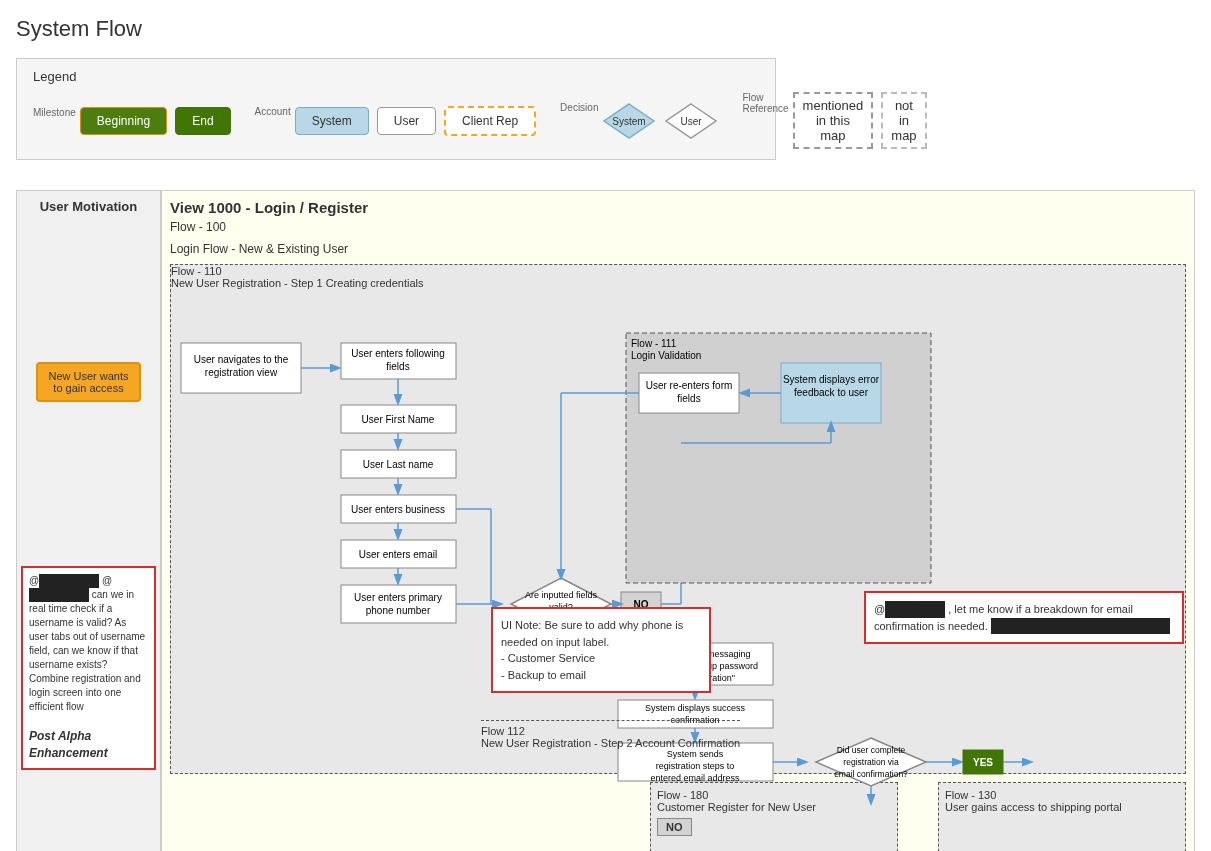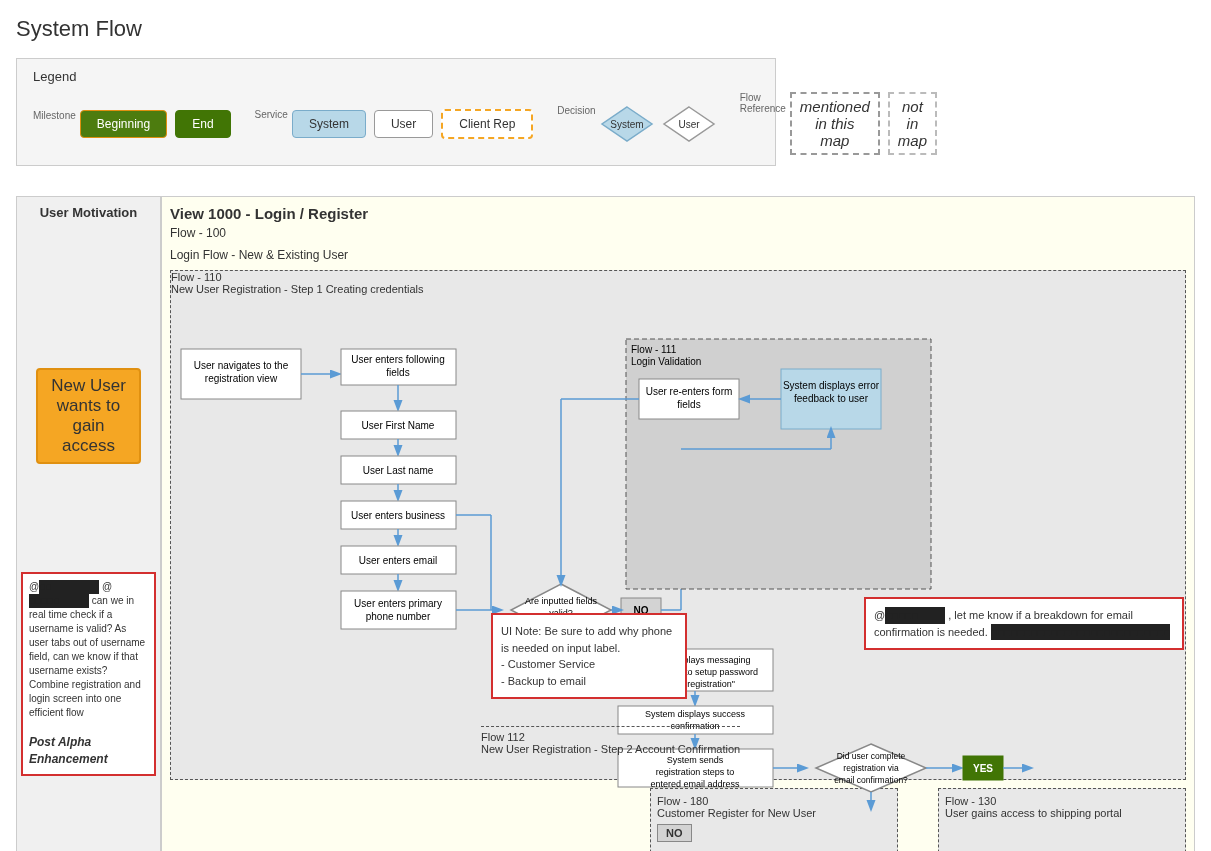--- a/index.html
+++ b/index.html
@@ -34,24 +34,23 @@
     }
     .pill-orange { background: #4d7c0f; border: 1px solid #e09010; color: #fff; }
     .pill-green { background: #417505; border: 1px solid #417505; color: #fff; }
     .pill-teal { background: #b8d8e8; border: 1px solid #7aacca; color: #333; }
     .pill-white { background: #fff; border: 1px solid #999; color: #333; }
     .pill-dashed-orange { background: #fff; border: 2px dashed #f5a623; color: #333; }
 
     .flow-ref-box {
       border: 2px dashed #999;
       padding: 4px 8px;
-      font-size: 15px;
+      font-size: 13px;
       text-align: center;
       background: #fff;
-      font-style: italic;
     }
 
     
     .main-area { display: flex; gap: 0; min-height: 600px; }
 
     
     .sidebar {
       width: 145px;
       min-width: 145px;
       border: 1px solid #ccc;
@@ -62,21 +61,21 @@
       flex-direction: column;
       align-items: center;
     }
     .sidebar-title { font-size: 13px; font-weight: bold; text-align: center; margin-bottom: 8px; }
 
     .motivation-node {
       background: #f5a623;
       border: 2px solid #e09010;
       border-radius: 4px;
       padding: 6px 10px;
-      font-size: 17px;
+      font-size: 11px;
       text-align: center;
       margin-top: 140px;
       width: 105px;
     }
 
     .comment-box-left {
       position: absolute;
       bottom: 100px;
       left: 4px;
       width: 135px;
@@ -123,21 +122,21 @@
       padding: 8px;
       font-size: 11px;
       line-height: 1.5;
     }
 
     
     .ui-note-box {
       position: absolute;
       left: 320px;
       bottom: 80px;
-      width: 196px;
+      width: 220px;
       border: 2px solid #d32f2f;
       background: #fff;
       padding: 8px;
       font-size: 11px;
       line-height: 1.5;
     }
 
     
     .flow-bottom {
       display: flex;
@@ -167,21 +166,21 @@
     <div class="legend-title">Legend</div>
     <div class="legend-row">
       <div class="legend-section">
         <div class="legend-section-label">Milestone</div>
         <div class="legend-items">
           <div class="pill pill-orange">Beginning</div>
           <div class="pill pill-green">End</div>
         </div>
       </div>
       <div class="legend-section">
-        <div class="legend-section-label">Service</div>
+        <div class="legend-section-label">Account</div>
         <div class="legend-items">
           <div class="pill pill-teal">System</div>
           <div class="pill pill-white">User</div>
           <div class="pill pill-dashed-orange">Client Rep</div>
         </div>
       </div>
       <div class="legend-section">
         <div class="legend-section-label">Decision</div>
         <div class="legend-items">
 

